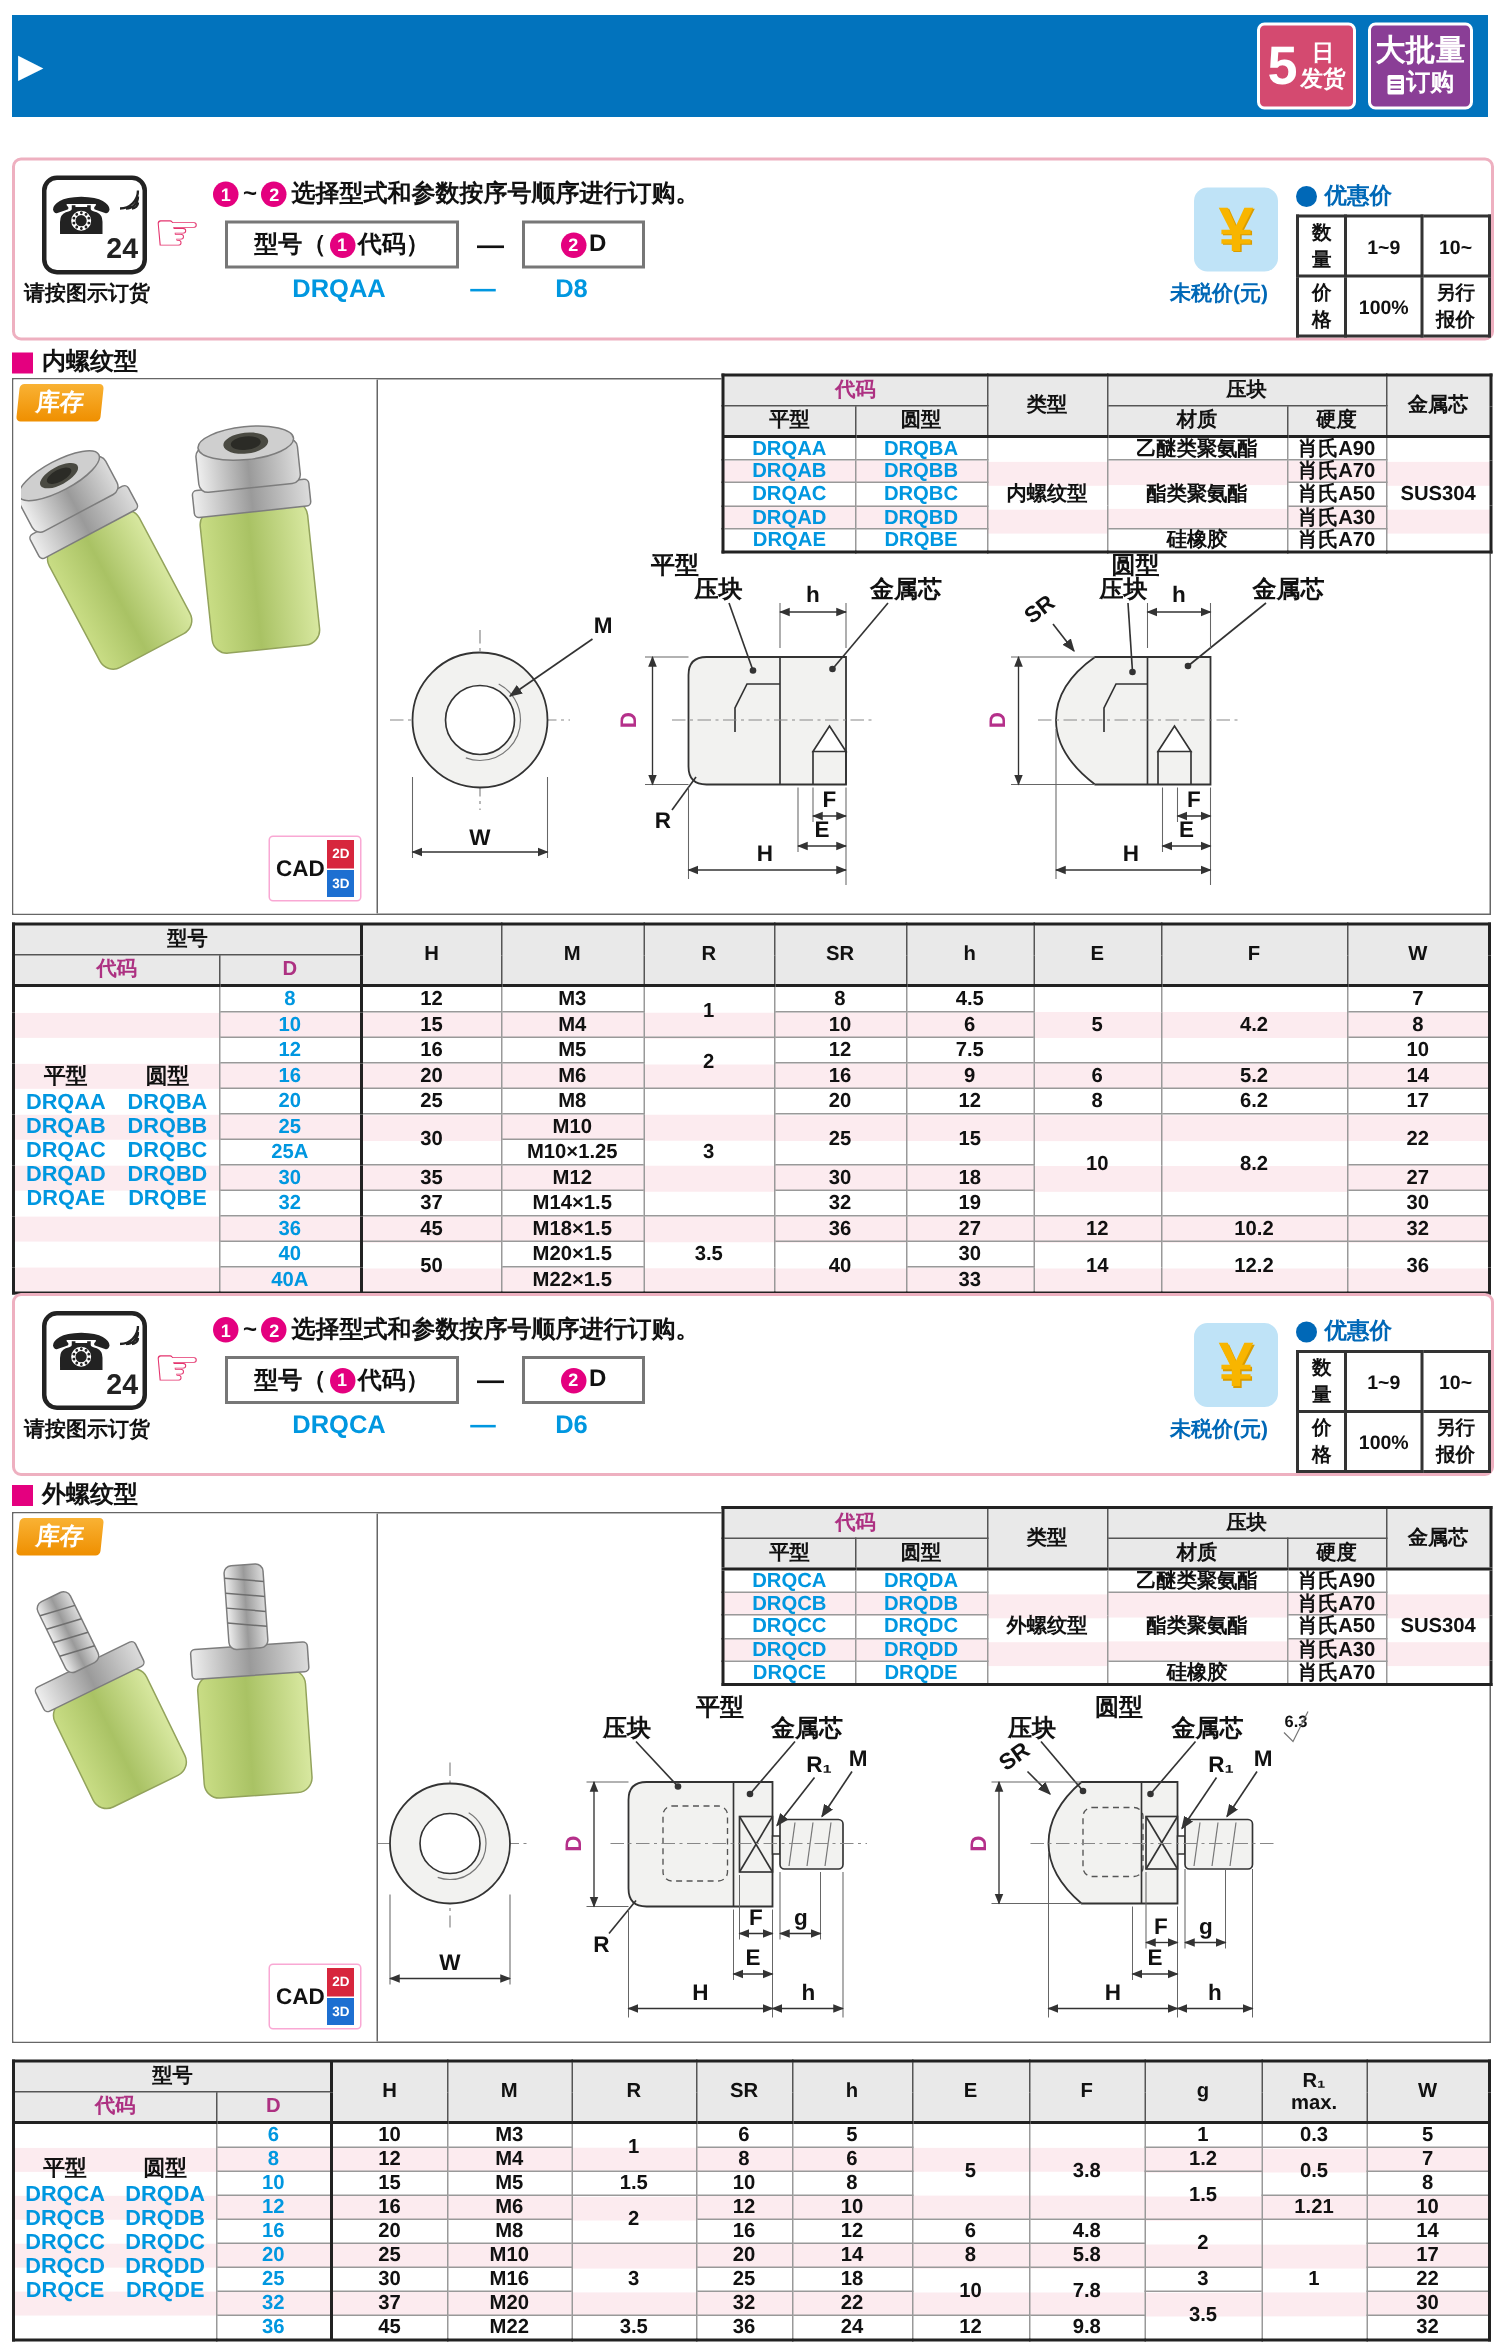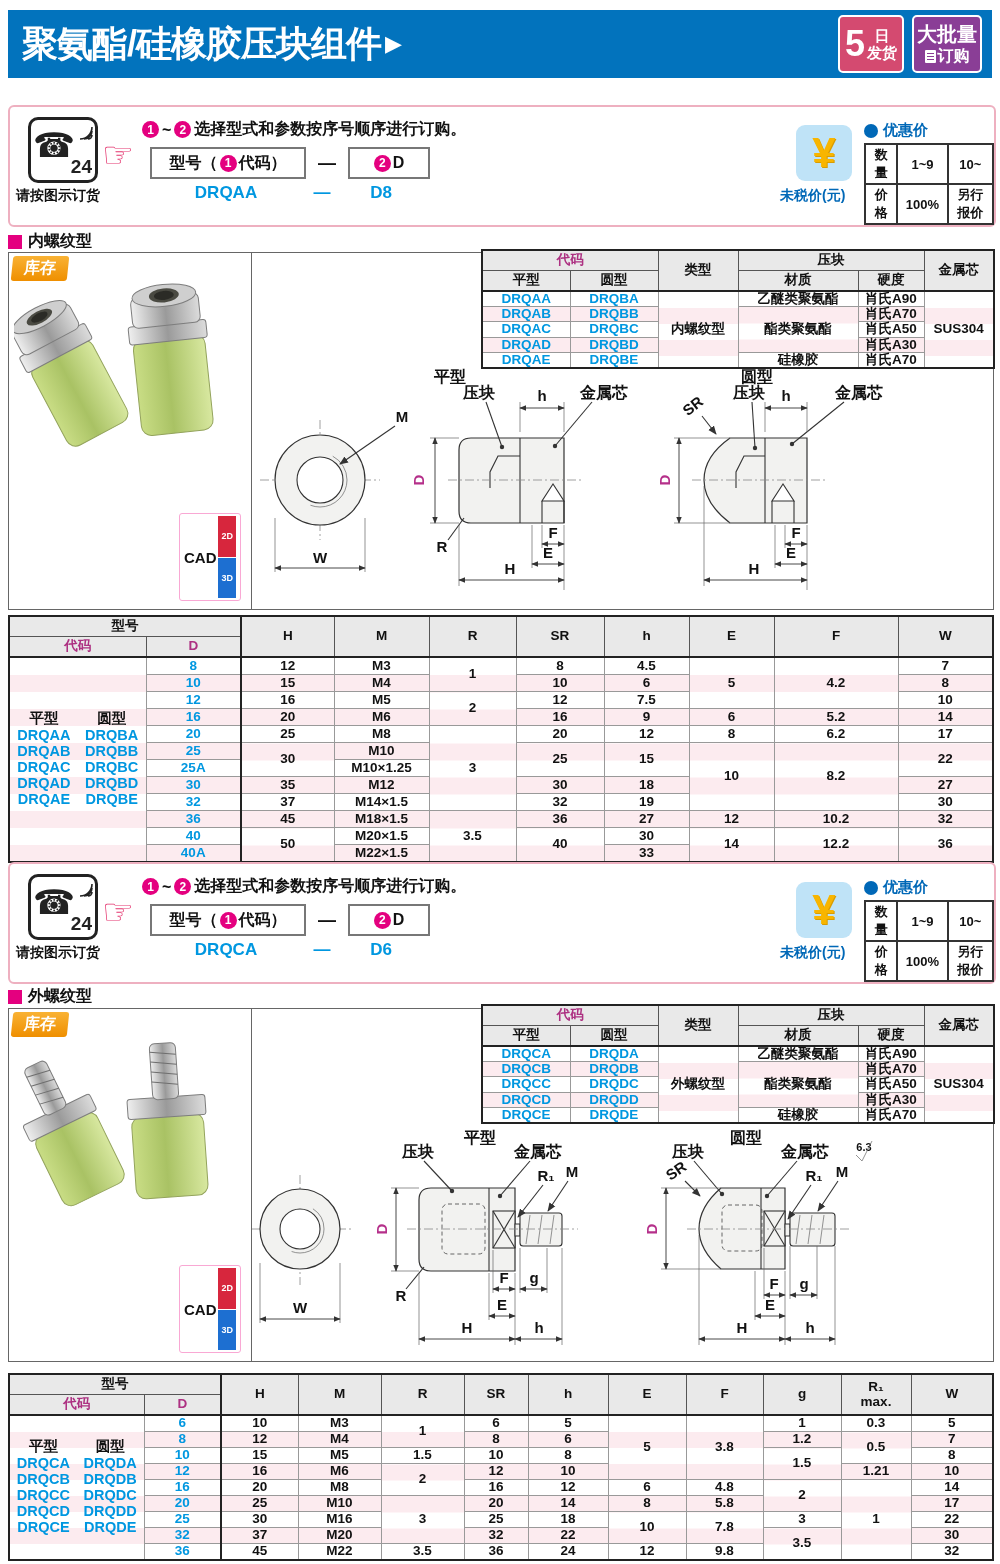--- a/index.html
+++ b/index.html
@@ -61,21 +61,21 @@
 
   
   .cbox{position:absolute;left:8px;width:984px;background:#fff;border:1px solid #666;}
   .photo{position:absolute;left:0;top:0;width:242px;height:100%;border-right:1px solid #666;background:#fff;}
   .stock{position:absolute;left:3px;top:3px;background:linear-gradient(#f9b234,#ef8f00);color:#fff;
          font-size:16px;font-weight:bold;padding:2px 12px;border-radius:3px;transform:skewX(-6deg);}
   .cadb{position:absolute;right:10px;bottom:8px;background:#fff;border:1px solid #f9a8d4;border-radius:3px;
         display:flex;align-items:center;padding:2px 4px;gap:2px;}
   .cadb .cadt{font-size:15px;font-weight:bold;letter-spacing:0;}
   .cadb .dd{display:flex;flex-direction:column;gap:1px;}
-  .cadb .dd span{font-size:9px;font-weight:bold;color:#fff;padding:15px 3px;line-height:1.15;}
+  .cadb .dd span{font-size:9px;font-weight:bold;color:#fff;padding:4px 3px;line-height:1.15;}
   .cadb .d2{background:#d7263d;} .cadb .d3{background:#1d6fd1;}
 
   
   .gt table{border-collapse:collapse;table-layout:fixed;background:#fff;border:2px solid #222;}
   .gt th{border:1px solid #555;border-bottom:1px solid #555;background:#e9e9e9;font-size:13.5px;
          font-weight:bold;padding:0;height:19px;line-height:1.1;}
   .gt thead tr:last-child th, .gt thead th[rowspan]{border-bottom:2px solid #222;}
   .gt td{border:1px solid #999;font-size:13.5px;font-weight:bold;text-align:center;padding:0;
          height:var(--rh);line-height:1.05;}
   .gt .mag{color:#ad3182;}
@@ -108,21 +108,20 @@
   .stt{font-size:16px;font-weight:bold;fill:#111;text-anchor:middle;}
   .stm{fill:#b5308a !important;}
   .sts{font-size:11px;font-weight:bold;fill:#111;text-anchor:middle;}
 </style>
 </head>
 <body>
 
 <div class="page">
 
   <div class="hdr">
-    <span class="hdr-title">聚氨酯/硅橡胶压块组件</span>
     <span class="hdr-arrow">▶</span>
     <span class="hdr-badges">
       <span class="badge5">
         <span class="b5">5</span>
         <span class="b5col">
           <span>日</span>
           <span>发货</span>
         </span>
       </span>
       <span class="badgeB">

